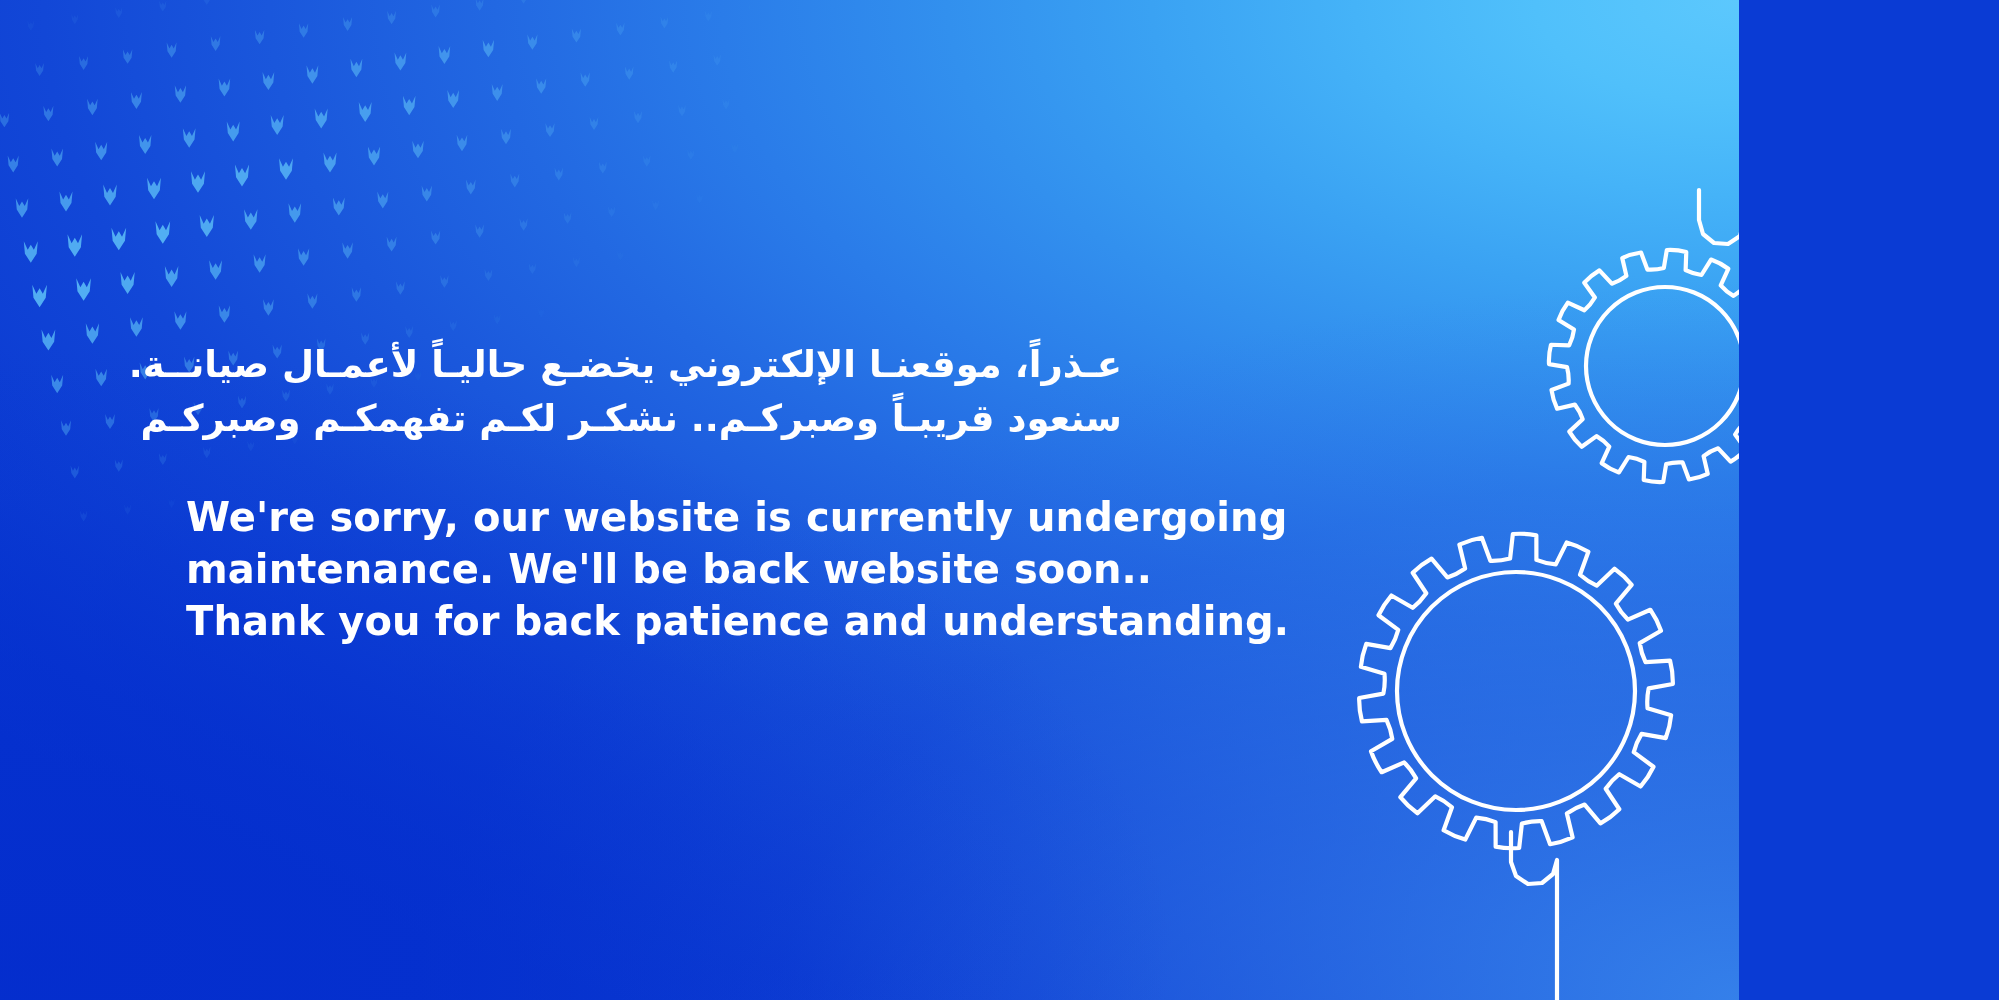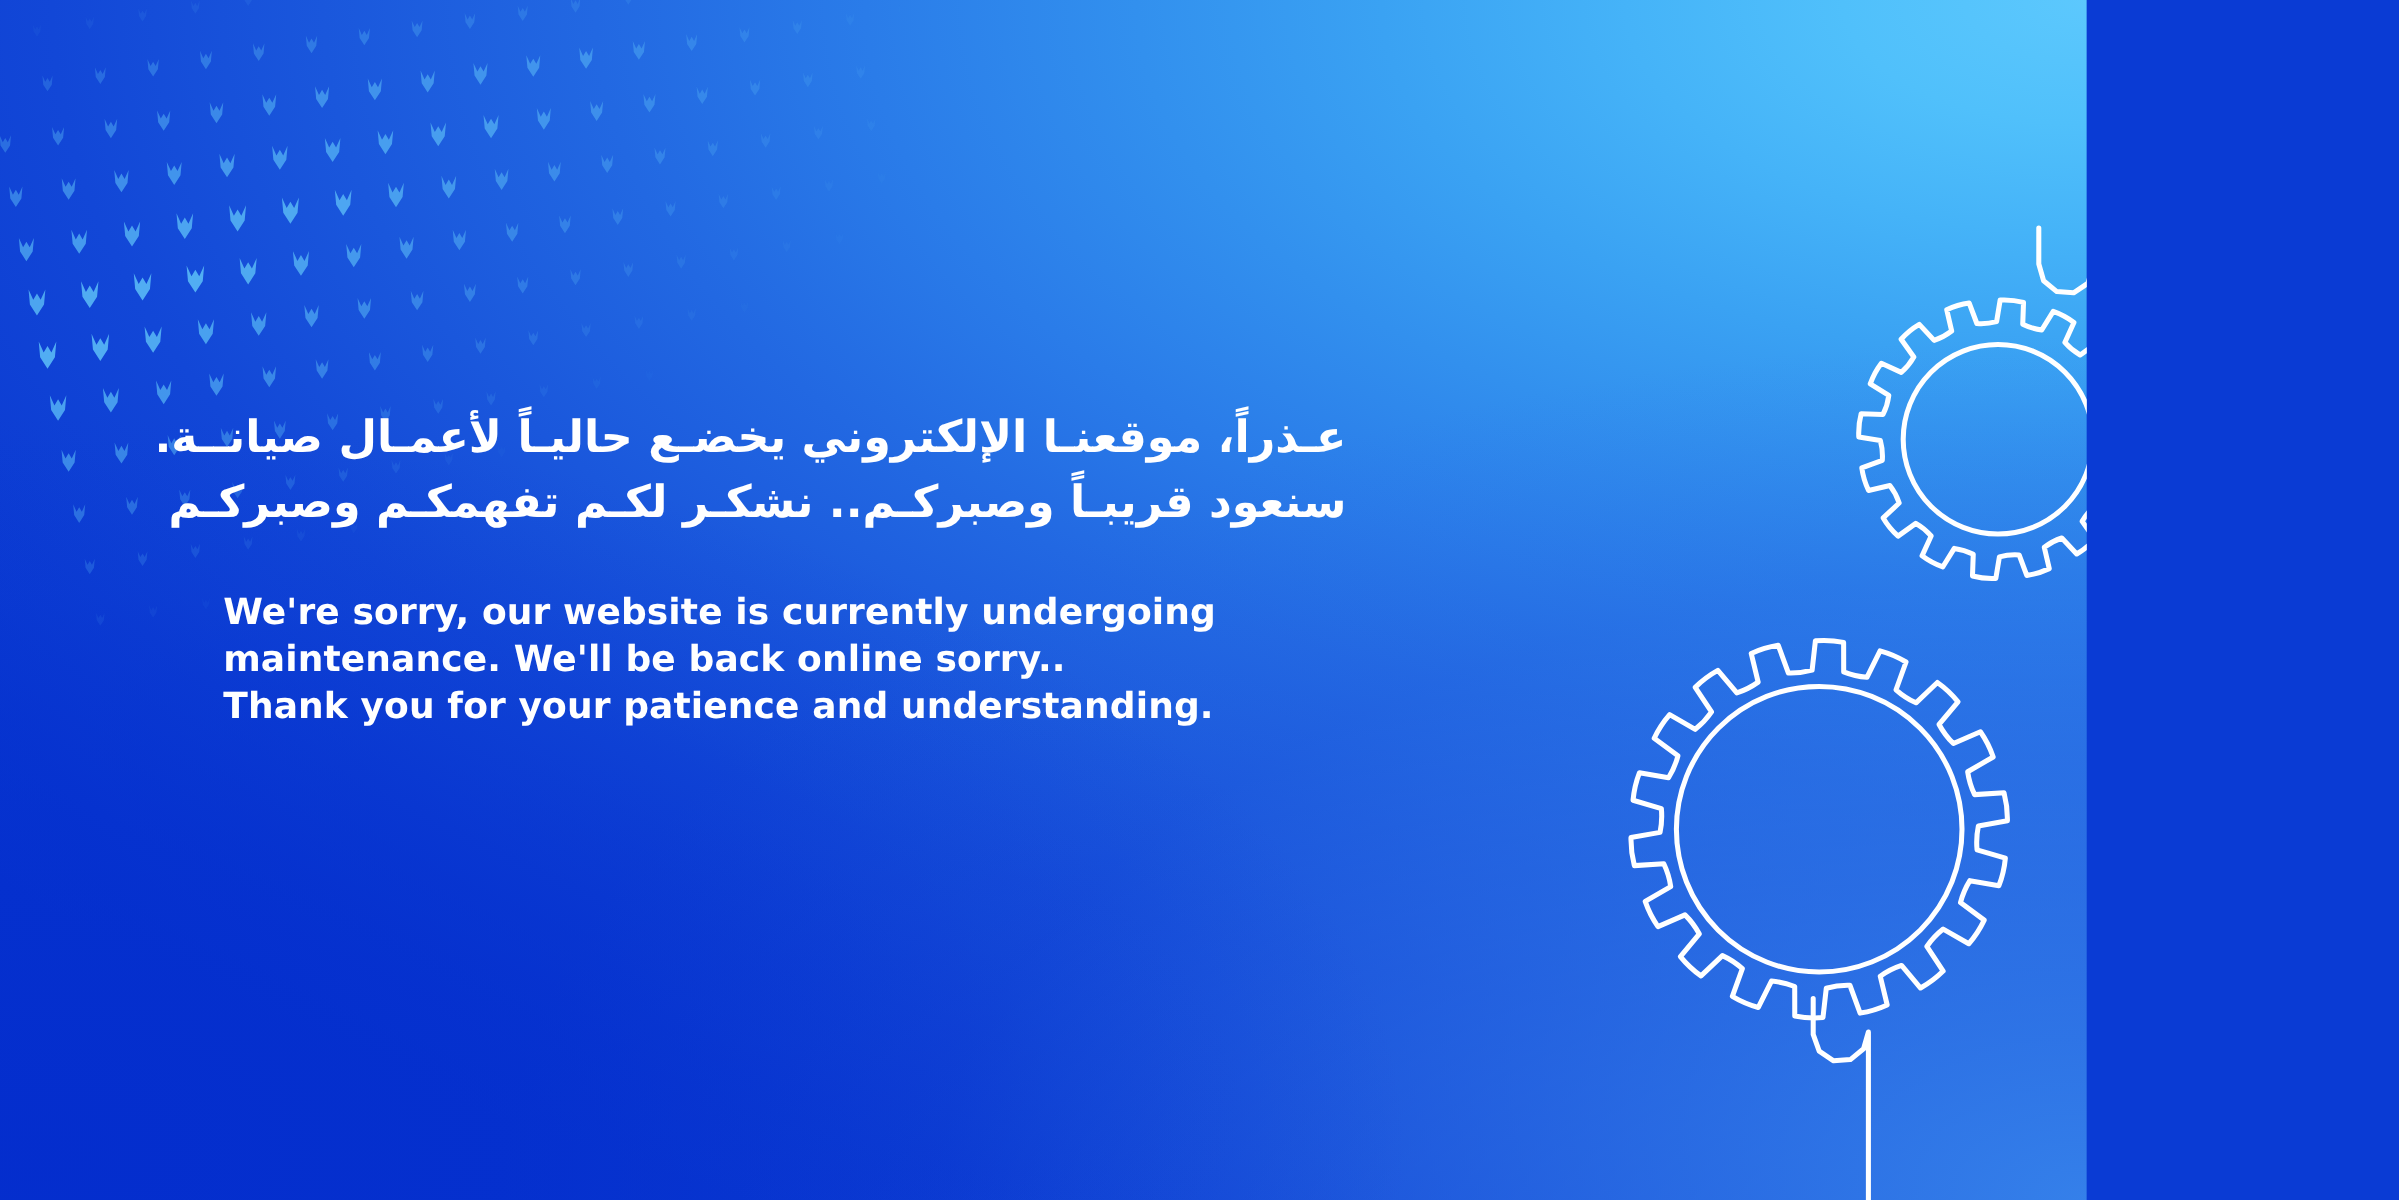--- a/index.html
+++ b/index.html
@@ -91,25 +91,25 @@
     line-height: 1.47;
     font-weight: 600;
     letter-spacing: 0px;
     width: 936px;
   }
   .arabic-line { display: block; white-space: nowrap; }
 
   .english-block {
     margin-top: 44px;
     color: #ffffff;
-    font-size: 30px;
+    font-size: 40px;
     line-height: 1.30;
     font-weight: 700;
     letter-spacing: 0.1px;
-    text-align: left;
+    text-align: center;
   }
   .english-line { display: block; white-space: nowrap; }
 </style>
 </head>
 <body>
 
 <div id="stage">
 
   <div class="bg-base"></div>
   <div class="bg-warm"></div>
@@ -285,19 +285,19 @@
 
   <div class="message-block">
 
     <div class="arabic-block" lang="ar" dir="rtl">
       <span class="arabic-line">عـذراً، موقعنـا الإلكتروني يخضـع حاليـاً لأعمـال صيانــة.</span>
       <span class="arabic-line">سنعود قريبـاً وصبركـم.. نشكـر لكـم تفهمكـم وصبركـم</span>
     </div>
 
     <div class="english-block" lang="en" dir="ltr">
       <span class="english-line">We're sorry, our website is currently undergoing</span>
-      <span class="english-line">maintenance. We'll be back online sorry..</span>
-      <span class="english-line">Thank you for your patience and understanding.</span>
+      <span class="english-line">maintenance. We'll be back website soon..</span>
+      <span class="english-line">Thank you for back patience and understanding.</span>
     </div>
 
   </div>
 
 </div>
 
 </body></html>

